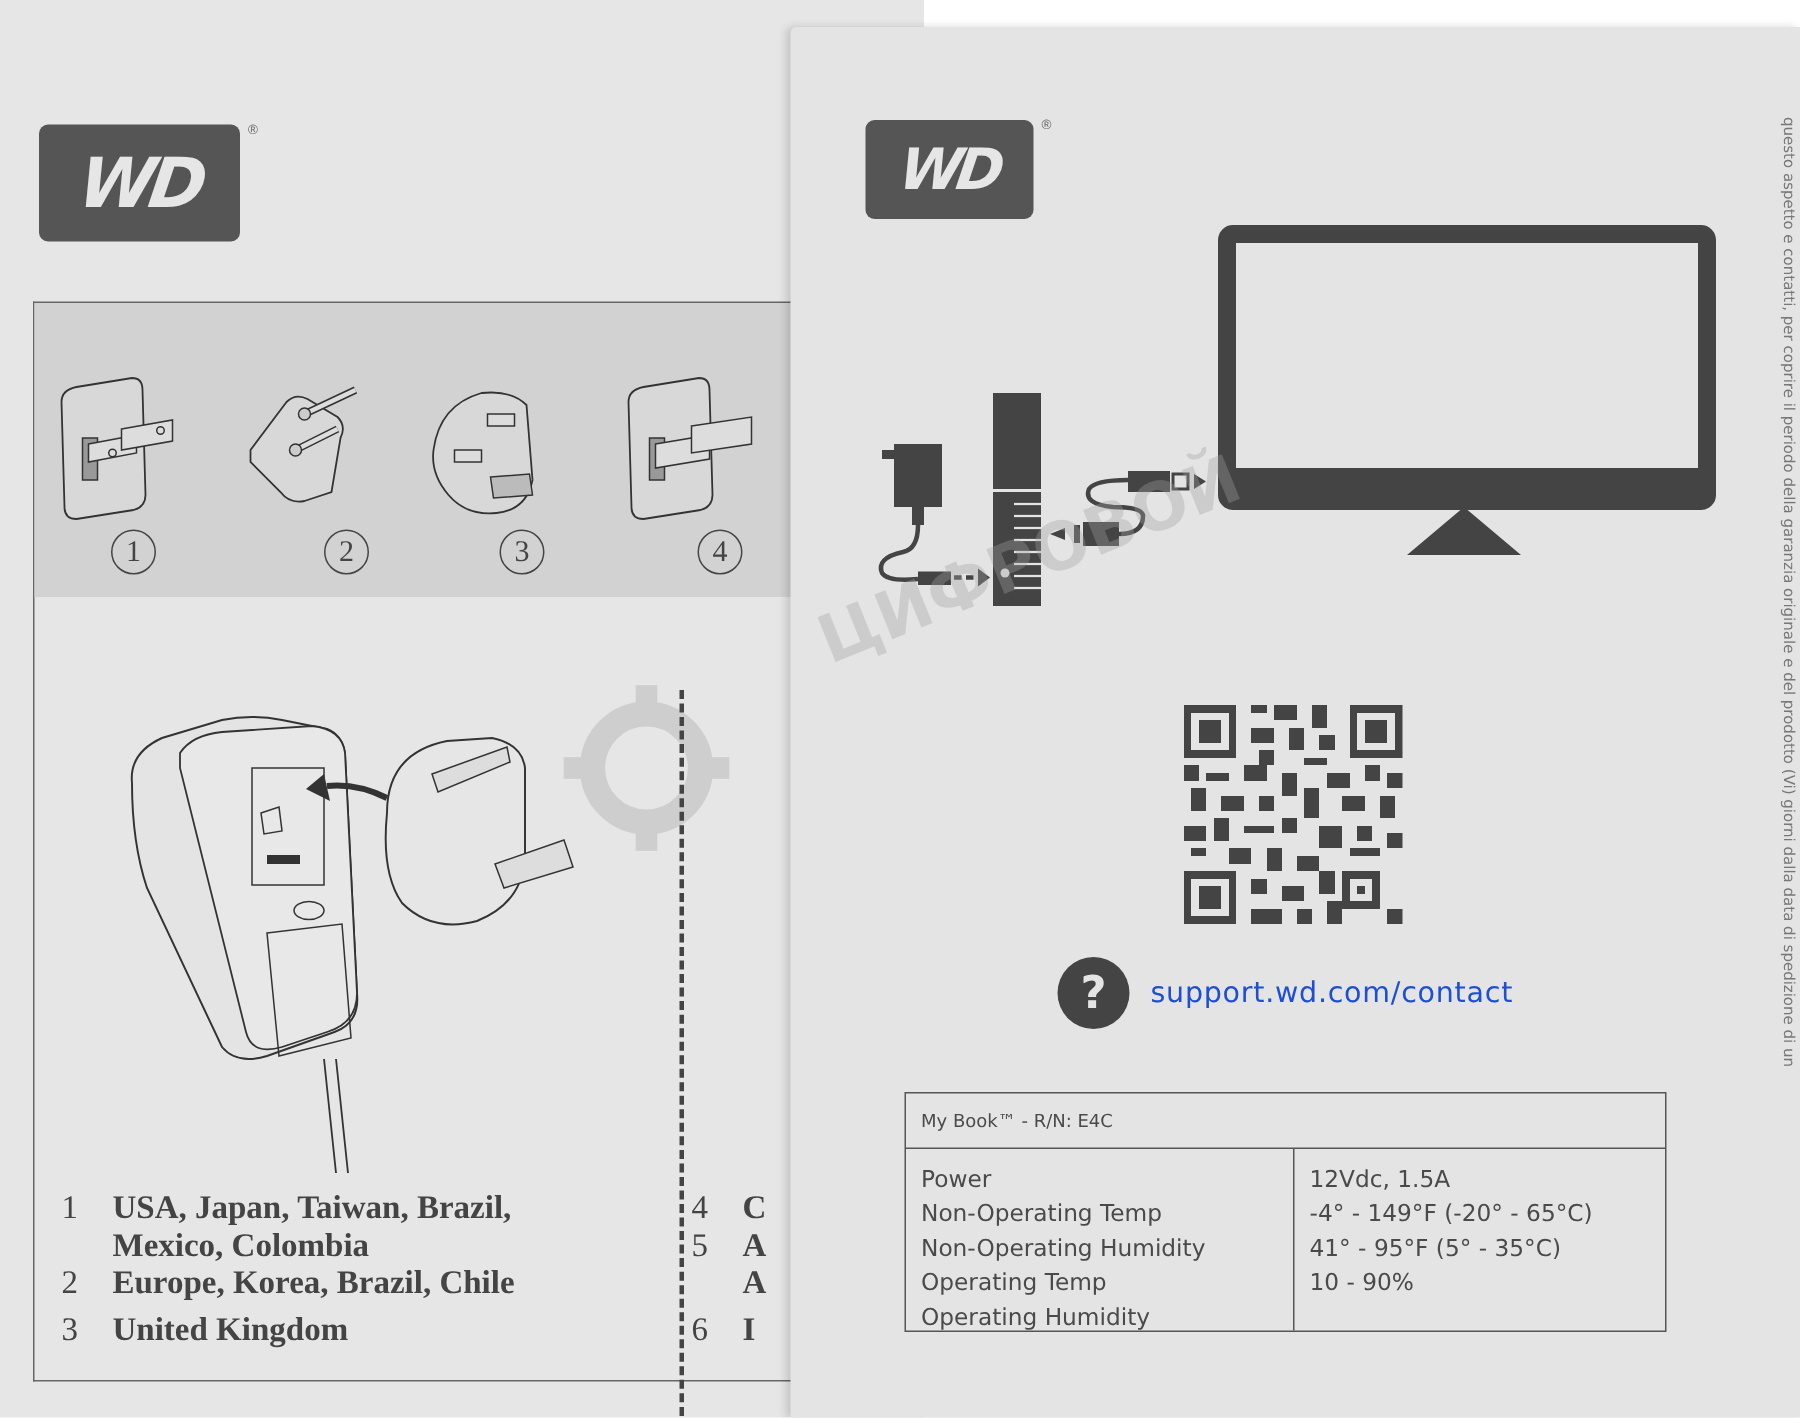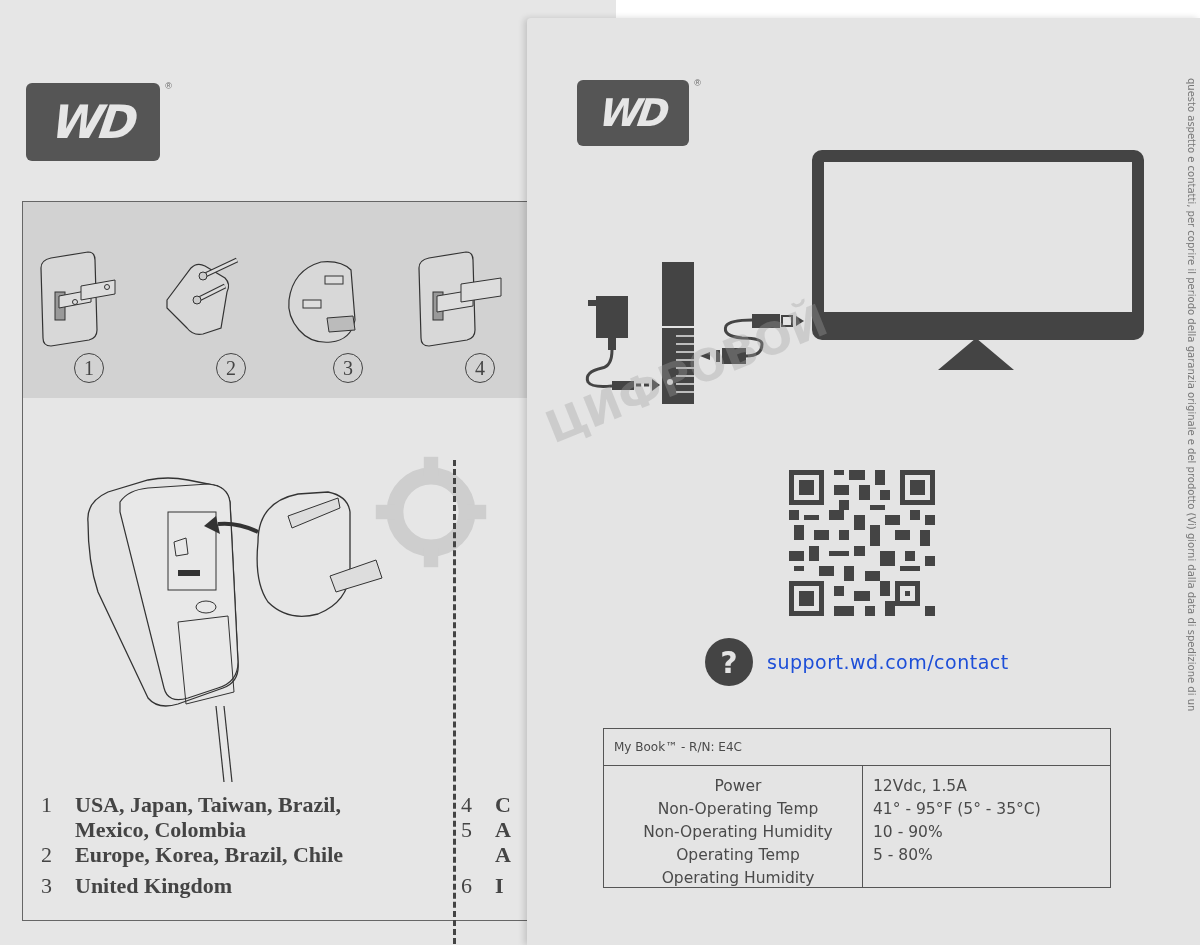--- a/index.html
+++ b/index.html
@@ -92,21 +92,21 @@
   .spec-table {
     position: absolute; left: 76px; top: 710px; width: 508px; height: 160px;
     border: 1.5px solid #555; font-family: "DejaVu Sans", sans-serif; color: #4a4a4a;
   }
   .spec-title {
     height: 37px; border-bottom: 1.5px solid #555; padding-left: 10px;
     display: flex; align-items: center; font-size: 12px;
   }
   .spec-body { display: flex; height: 121px; }
   .spec-col { padding: 9px 0 0 10px; font-size: 15.5px; line-height: 23px; }
-  .spec-col.labels { width: 259px; border-right: 1.5px solid #555; text-align: center; }
+  .spec-col.labels { width: 259px; border-right: 1.5px solid #555; }
   .spec-col.values { flex: 1; }
   .spec-col div { white-space: nowrap; }
 
   .side-text {
     position: absolute; right: 2px; top: 60px; width: 12px; height: 860px;
     overflow: hidden;
   }
   .side-text span {
     position: absolute; left: 0; top: 0; writing-mode: vertical-rl;
     font-size: 10px; color: #777; white-space: nowrap; font-family: "DejaVu Sans", sans-serif;
@@ -345,23 +345,23 @@
     <div class="spec-body">
       <div class="spec-col labels">
         <div>Power</div>
         <div>Non-Operating Temp</div>
         <div>Non-Operating Humidity</div>
         <div>Operating Temp</div>
         <div>Operating Humidity</div>
       </div>
       <div class="spec-col values">
         <div>12Vdc, 1.5A</div>
+        <div>-4° - 149°F (-20° - 65°C)</div>
         <div>41° - 95°F (5° - 35°C)</div>
         <div>10 - 90%</div>
-        <div>5 - 80%</div>
       </div>
     </div>
   </div>
 
   <div class="side-text">
     <span>questo aspetto e contatti, per coprire il periodo della garanzia originale e del prodotto (Vi) giorni dalla data di spedizione di un</span>
   </div>
 </div>
 
 </body></html>

